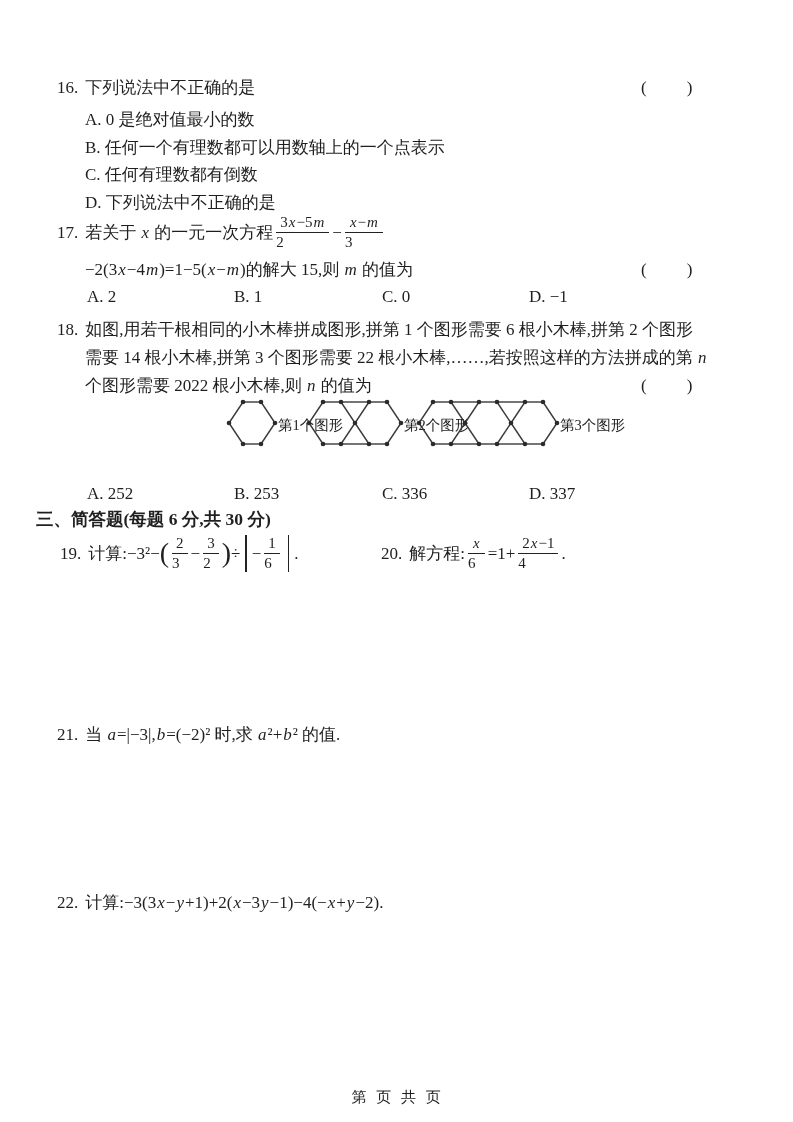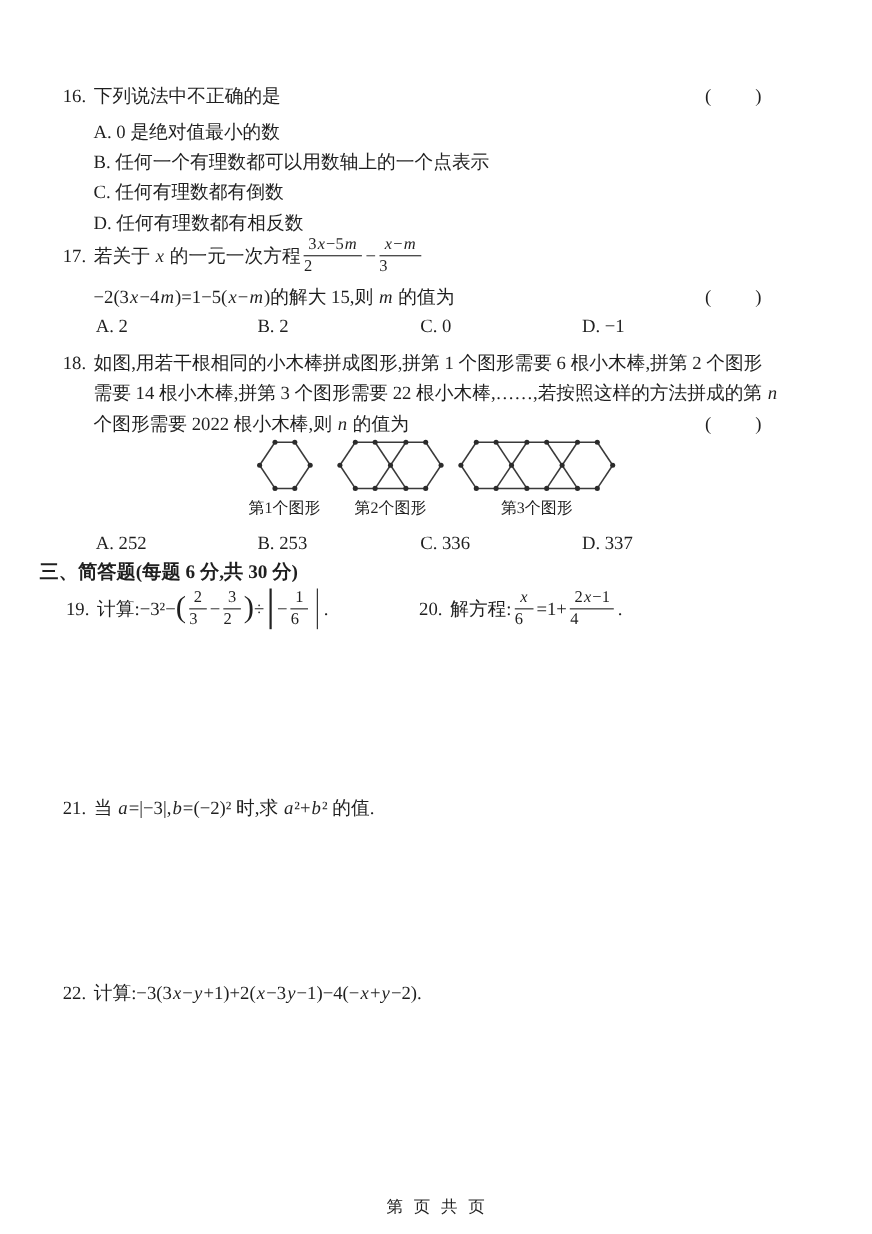--- a/index.html
+++ b/index.html
@@ -26,51 +26,51 @@
           font-size:15px; line-height:1.15; margin:0 3px; transform:translateY(-1px); }
   .frac .num { display:block; border-bottom:1.2px solid #222; padding:0 4px 1px; }
   .frac .den { display:block; padding-top:1px; }
   .bigparen { font-size:28px; font-weight:400; vertical-align:middle; line-height:0;
               display:inline-block; transform:translateY(-2px); }
   .absbar { display:inline-block; width:1.4px; height:37px; background:#222;
             vertical-align:middle; margin:0 5px; transform:translateY(-1px); }
   i { font-style:italic; padding:0 1px; }
   .section-heading { font-weight:bold; font-size:17.5px; }
   .figgroup { position:absolute; top:399px; left:0; width:793px; height:75px; }
-  .figblock { position:absolute; top:0; display:flex; flex-direction:column; align-items:center; }
+  .figblock { position:absolute; top:0; display:flex; flex-direction:row; align-items:center; }
   .figblock svg { display:block; }
   .figblock svg line { stroke:#3a3a3a; stroke-width:1.4; }
   .figblock svg circle { fill:#2b2b2b; }
   .figlabel { font-size:14.5px; margin-top:5px; color:#222; }
   .footer { position:absolute; left:0; top:1088px; width:793px; text-align:center;
             font-size:15px; word-spacing:4px; letter-spacing:1px;
             font-family:Liberation Serif, serif; }
 </style>
 </head>
 <body>
 
 <div class="qline" style="top:76px">
   <span class="qnum">16.</span><span>下列说法中不正确的是</span>
 </div>
 <span class="ansblank" style="top:76px">(　　)</span>
 
 <div class="optline" style="top:108px">A. 0 是绝对值最小的数</div>
 <div class="optline" style="top:136px">B. 任何一个有理数都可以用数轴上的一个点表示</div>
 <div class="optline" style="top:163px">C. 任何有理数都有倒数</div>
-<div class="optline" style="top:191px">D. 任何有理数都有相反数</div>
+<div class="optline" style="top:191px">D. 下列说法中不正确的是</div>
 
 <div class="qline mathline" style="top:215px">
   <span class="qnum">17.</span><span><span>若关于 <i>x</i> 的一元一次方程</span><span class="frac"><span class="num">3<i>x</i>−5<i>m</i></span><span class="den">2</span></span><span>−</span><span class="frac"><span class="num"><i>x</i>−<i>m</i></span><span class="den">3</span></span></span>
 </div>
 <div class="qline cont mathline" style="top:258px"><span>−2(3<i>x</i>−4<i>m</i>)=1−5(<i>x</i>−<i>m</i>)的解大 15,则 <i>m</i> 的值为</span></div>
 <span class="ansblank" style="top:258px">(　　)</span>
 
 <div class="optrow" style="top:287px">
   <span>A. 2</span>
-  <span>B. 2</span>
+  <span>B. 1</span>
   <span>C. 0</span>
   <span>D. −1</span>
 </div>
 
 <div class="qline" style="top:318px">
   <span class="qnum">18.</span><span><span>如图,用若干根相同的小木棒拼成图形,拼第 1 个图形需要 6 根小木棒,拼第 2 个图形</span></span>
 </div>
 <div class="qline cont" style="top:346px"><span>需要 14 根小木棒,拼第 3 个图形需要 22 根小木棒,……,若按照这样的方法拼成的第 <i>n</i></span></div>
 <div class="qline cont" style="top:374px"><span>个图形需要 2022 根小木棒,则 <i>n</i> 的值为</span></div>
 <span class="ansblank" style="top:374px">(　　)</span>

